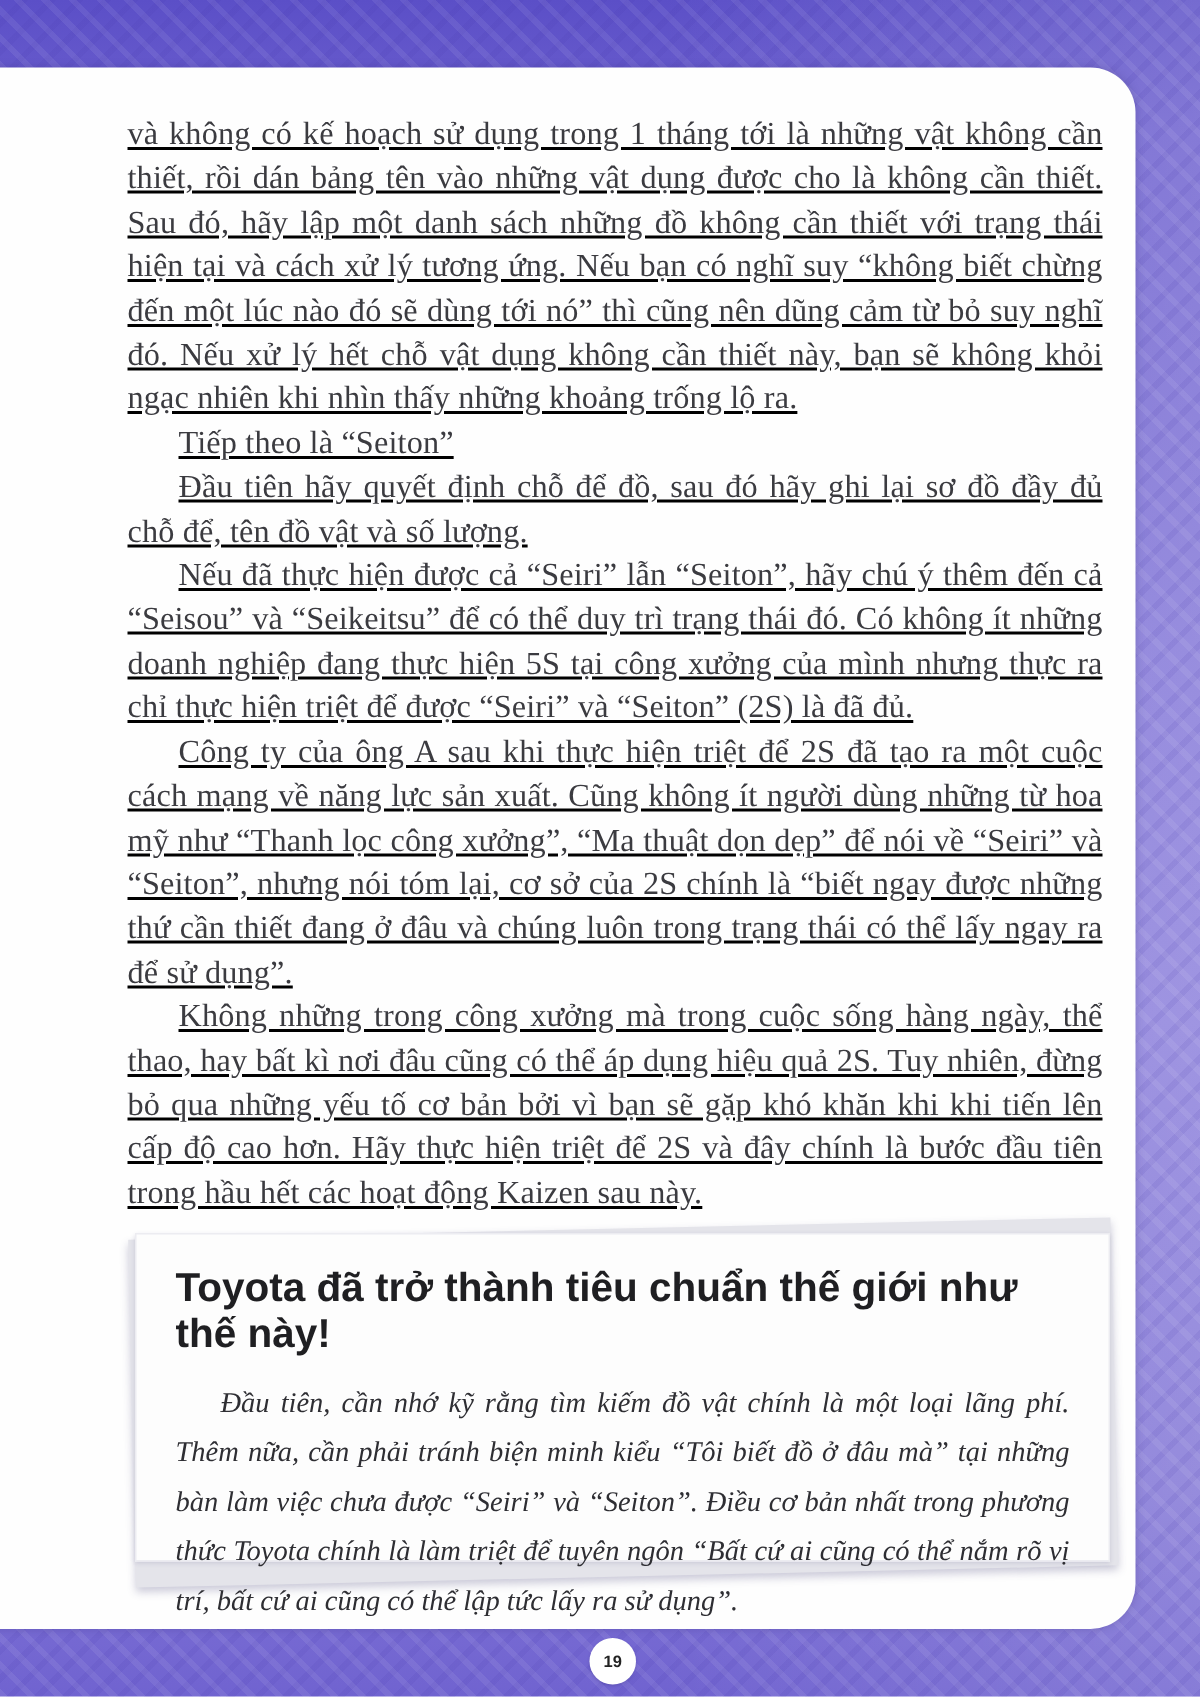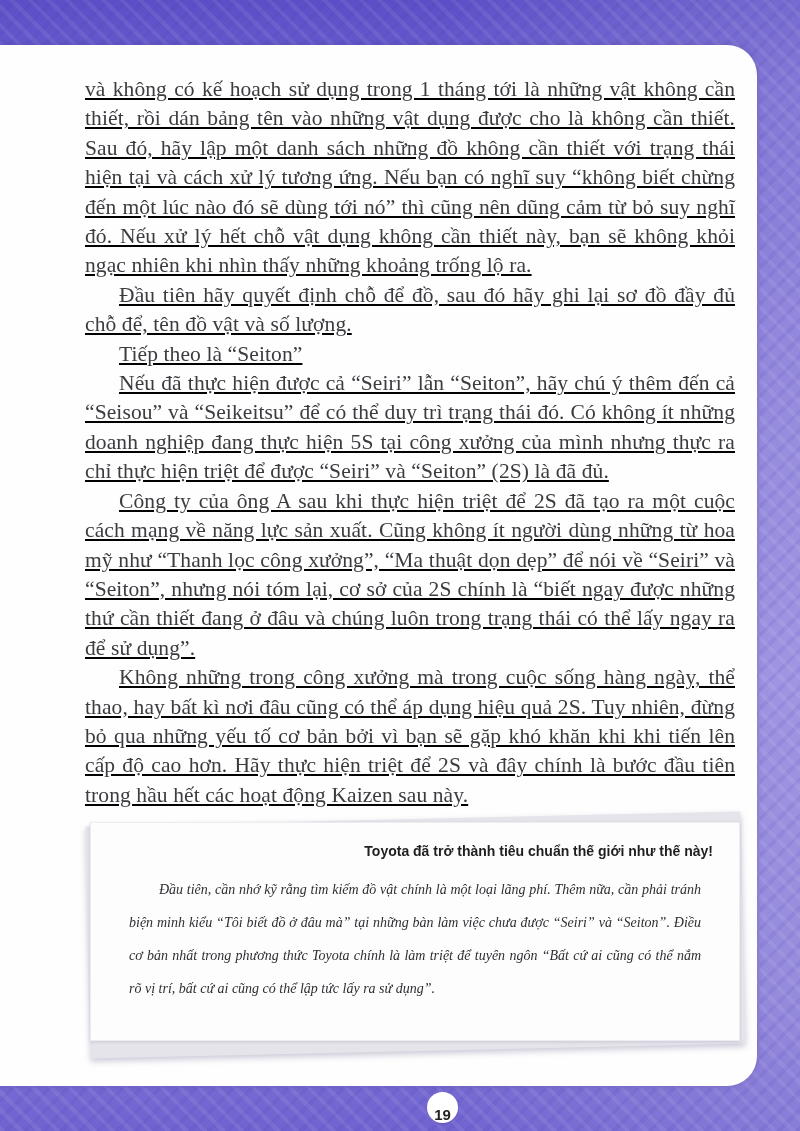--- a/index.html
+++ b/index.html
@@ -76,66 +76,66 @@
     position: absolute;
     inset: 0;
     background: #fdfdfd;
     border: 1px solid #ececf1;
     box-shadow: 0 1px 3px rgba(70,65,120,0.18);
     box-sizing: border-box;
     padding: 12px 26px 0 26px;
   }
   .callout-title {
     margin: 8px 0 14px 0;
-    text-align: right;
+    text-align: left;
     font-family: "Liberation Sans", "DejaVu Sans", sans-serif;
     font-weight: bold;
-    font-size: 14px;
+    font-size: 27px;
     color: #1f1f22;
   }
   .callout-body {
-    margin: 12px;
+    margin: 0;
     font-style: italic;
-    font-size: 14px;
+    font-size: 19px;
     line-height: 33px;
     text-align: justify;
     text-indent: 30px;
     color: #2e2e33;
   }
 
   
   .page-badge {
     position: absolute;
-    left: 427px;
+    left: 393px;
     top: 1092px;
     width: 31px;
     height: 31px;
     border-radius: 50%;
     background: #ffffff;
     display: flex;
-    align-items: flex-end;
+    align-items: center;
     justify-content: center;
     font-family: "Liberation Sans", "DejaVu Sans", sans-serif;
     font-weight: bold;
-    font-size: 15px;
+    font-size: 11px;
     color: #232323;
     box-shadow: 0 1px 2px rgba(60,50,130,0.3);
   }
 </style>
 </head>
 <body>
 
 <div class="bg"></div>
 
 <div class="page">
 
   <div class="content">
     <p class="body-par">và không có kế hoạch sử dụng trong 1 tháng tới là những vật không cần thiết, rồi dán bảng tên vào những vật dụng được cho là không cần thiết. Sau đó, hãy lập một danh sách những đồ không cần thiết với trạng thái hiện tại và cách xử lý tương ứng. Nếu bạn có nghĩ suy “không biết chừng đến một lúc nào đó sẽ dùng tới nó” thì cũng nên dũng cảm từ bỏ suy nghĩ đó. Nếu xử lý hết chỗ vật dụng không cần thiết này, bạn sẽ không khỏi ngạc nhiên khi nhìn thấy những khoảng trống lộ ra.</p>
+    <p class="body-par indent">Tiếp theo là “Seiton”</p>
     <p class="body-par indent">Đầu tiên hãy quyết định chỗ để đồ, sau đó hãy ghi lại sơ đồ đầy đủ chỗ để, tên đồ vật và số lượng.</p>
-    <p class="body-par indent">Tiếp theo là “Seiton”</p>
     <p class="body-par indent">Nếu đã thực hiện được cả “Seiri” lẫn “Seiton”, hãy chú ý thêm đến cả “Seisou” và “Seikeitsu” để có thể duy trì trạng thái đó. Có không ít những doanh nghiệp đang thực hiện 5S tại công xưởng của mình nhưng thực ra chỉ thực hiện triệt để được “Seiri” và “Seiton” (2S) là đã đủ.</p>
     <p class="body-par indent">Công ty của ông A sau khi thực hiện triệt để 2S đã tạo ra một cuộc cách mạng về năng lực sản xuất. Cũng không ít người dùng những từ hoa mỹ như “Thanh lọc công xưởng”, “Ma thuật dọn dẹp” để nói về “Seiri” và “Seiton”, nhưng nói tóm lại, cơ sở của 2S chính là “biết ngay được những thứ cần thiết đang ở đâu và chúng luôn trong trạng thái có thể lấy ngay ra để sử dụng”.</p>
     <p class="body-par indent">Không những trong công xưởng mà trong cuộc sống hàng ngày, thể thao, hay bất kì nơi đâu cũng có thể áp dụng hiệu quả 2S. Tuy nhiên, đừng bỏ qua những yếu tố cơ bản bởi vì bạn sẽ gặp khó khăn khi khi tiến lên cấp độ cao hơn. Hãy thực hiện triệt để 2S và đây chính là bước đầu tiên trong hầu hết các hoạt động Kaizen sau này.</p>
   </div>
 
   <div class="callout">
     <div class="callout-back"></div>
     <div class="callout-main">
       <h3 class="callout-title">Toyota đã trở thành tiêu chuẩn thế giới như thế này!</h3>
       <p class="callout-body">Đầu tiên, cần nhớ kỹ rằng tìm kiếm đồ vật chính là một loại lãng phí. Thêm nữa, cần phải tránh biện minh kiểu “Tôi biết đồ ở đâu mà” tại những bàn làm việc chưa được “Seiri” và “Seiton”. Điều cơ bản nhất trong phương thức Toyota chính là làm triệt để tuyên ngôn “Bất cứ ai cũng có thể nắm rõ vị trí, bất cứ ai cũng có thể lập tức lấy ra sử dụng”.</p>

